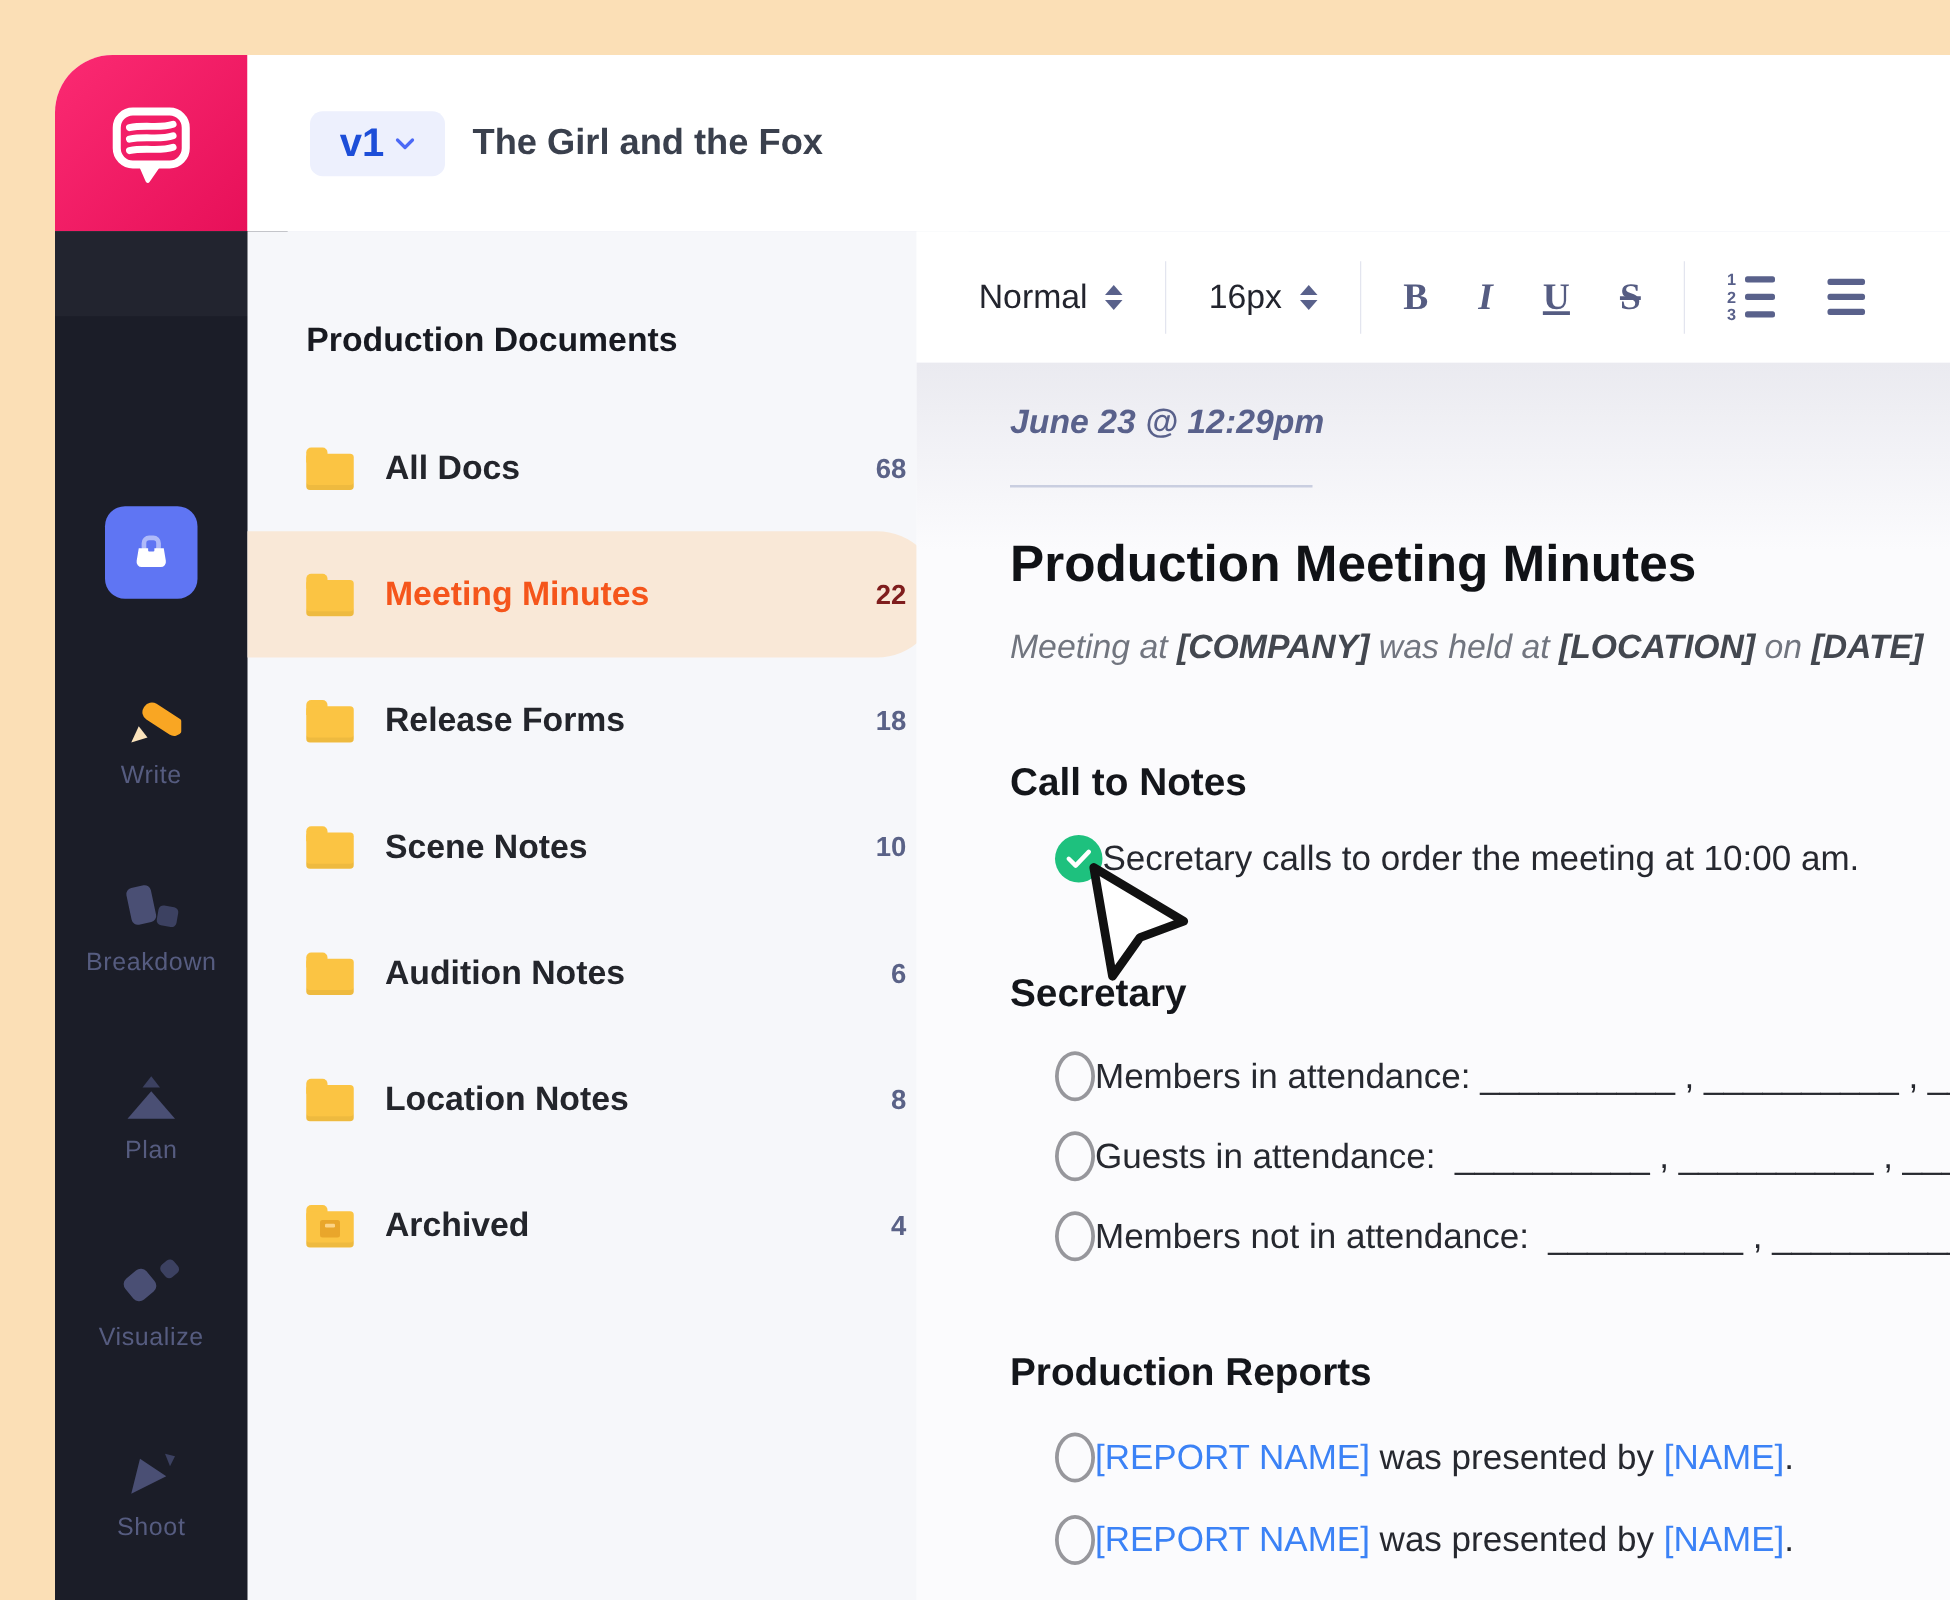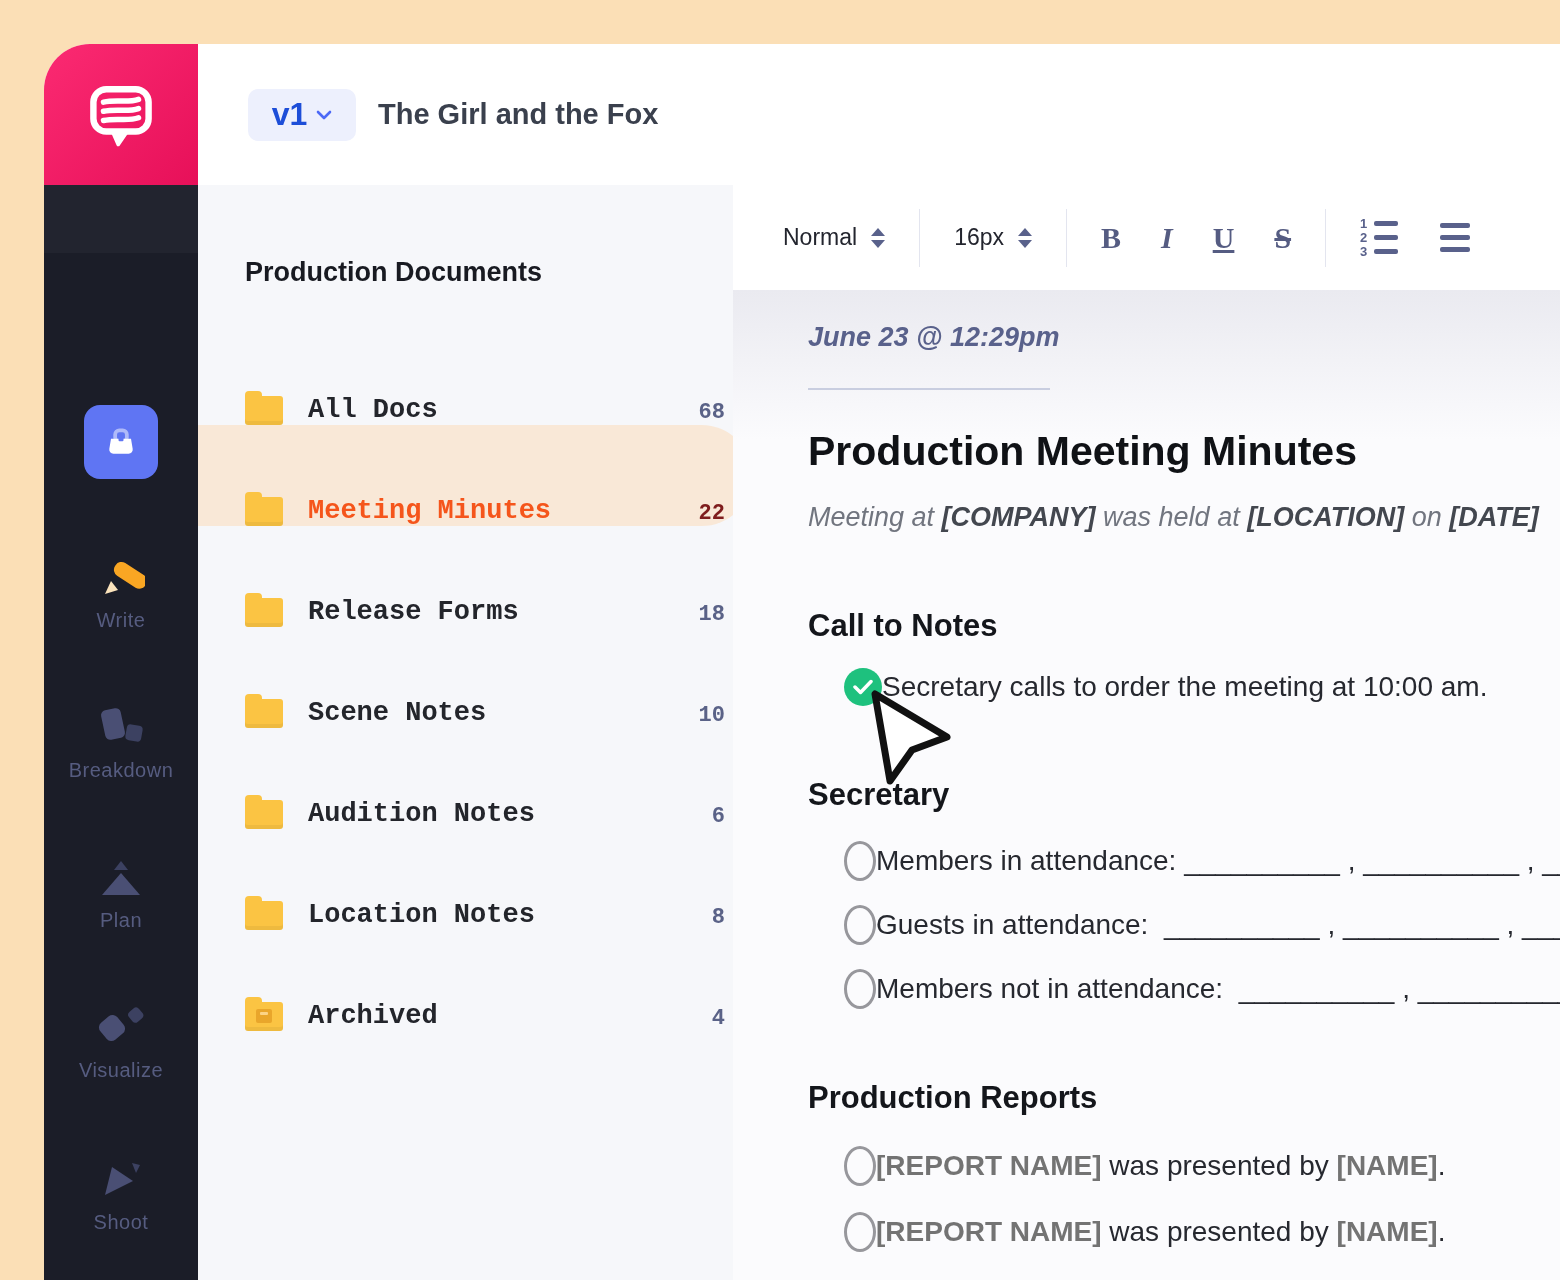--- a/index.html
+++ b/index.html
@@ -34,39 +34,39 @@
   .nav-visualize{top:818px}.nav-shoot{top:970px}
 
   
   .panel{position:absolute;left:154px;top:141px;width:535px;height:1095px;background:#F6F7FA;padding-left:42px;}
   .ptitle{position:absolute;left:47px;top:72px;font-size:27px;font-weight:800;color:#181A21;}
   .rows{position:absolute;left:0;top:139px;width:100%;}
   .frow{position:relative;height:101px;cursor:pointer;}
   .frow .pill{display:none;}
   .frow.selected .pill{display:block;position:absolute;left:0;top:0;bottom:0;right:23px;
         background:#F9E8D7;border-radius:0 51px 51px 0;}
-  .frow .inner{position:absolute;inset:0;display:flex;align-items:flex-end;font-family:Liberation Mono, monospace;}
+  .frow .inner{position:absolute;inset:0;display:flex;align-items:center;}
   .frow .flabel{margin-left:110px;font-size:27px;font-weight:600;color:#23252B;position:relative;}
   .frow.selected .flabel{color:#F5551B;font-weight:700;}
   .frow .fcount{position:absolute;right:50px;font-size:22px;font-weight:700;color:#5A6287;}
   .frow.selected .fcount{color:#7f1d1d;}
   .folder{position:absolute;left:47px;width:38px;height:34px;}
   .folder .tab{position:absolute;left:0;top:0;width:17px;height:12px;background:#FBC443;border-radius:4px 4px 0 0;}
   .folder .body{position:absolute;left:0;top:5px;right:0;bottom:0;background:#FBC443;border-radius:3px;
         box-shadow:inset 0 -4px 0 rgba(0,0,0,.05);}
   .folder .box{position:absolute;left:11px;top:12px;width:16px;height:14px;background:#E9A62B;
         border-radius:2px;z-index:2;}
   .folder .box::before{content:"";position:absolute;left:4px;top:3px;width:8px;height:3px;
         background:#FCD487;border-radius:1px;}
 
   
   .main{position:absolute;left:689px;top:141px;width:827px;height:1095px;overflow:hidden;}
   .toolbar{position:absolute;left:0;top:0;width:100%;height:105px;background:#fff;
            display:flex;align-items:center;padding-left:50px;box-sizing:border-box;}
-  .tgroup{display:flex;align-items:center;gap:14px;color:#23252E;font-size:23px;cursor:pointer;}
+  .tgroup{display:flex;align-items:center;gap:14px;color:#23252E;font-size:27px;cursor:pointer;}
   .updown{display:flex;flex-direction:column;gap:4px;}
   .updown i{display:block;width:0;height:0;border-left:7px solid transparent;border-right:7px solid transparent;}
   .updown .up{border-bottom:8px solid #59618B;}
   .updown .dn{border-top:8px solid #59618B;}
   .tdiv{width:1px;height:58px;background:#E3E5EF;margin:0 34px;}
   .fmt{display:flex;gap:40px;align-items:center;}
   .fbtn{font-size:30px;font-weight:700;color:#555C82;cursor:pointer;font-family:"Liberation Serif", serif;}
   .fbtn.i{font-style:italic;}
   .fbtn.u{text-decoration:underline;}
   .fbtn.s{text-decoration:line-through;}
@@ -82,21 +82,21 @@
       background:linear-gradient(180deg,#EAEAF0 0%,rgba(251,251,253,0) 100%);pointer-events:none;}
   .doc{position:absolute;left:75px;top:0;width:1000px;}
   .ddate{position:absolute;top:32px;font-size:27px;font-style:italic;font-weight:700;color:#59618B;}
   .dline{position:absolute;top:98px;width:242px;height:2px;background:#C9CEE0;}
   .dtitle{position:absolute;top:138px;font-size:41px;font-weight:800;color:#101216;white-space:nowrap;}
   .dsub{position:absolute;top:212px;font-size:27px;font-style:italic;color:#71757F;white-space:nowrap;}
   .dsub b{color:#43474F;font-weight:800;}
   .shead{position:absolute;font-size:31px;font-weight:800;color:#14161B;white-space:nowrap;}
   .crow{position:absolute;display:flex;align-items:center;white-space:nowrap;}
   .ctext{font-size:28px;color:#26282F;white-space:pre;}
-  .ctext b{font-weight:700;color:#737373;margin-top:16px;}
+  .ctext b{font-weight:400;color:#3b82f6;margin-top:16px;}
   .circ{width:32px;height:40px;border:3px solid #97979C;border-radius:50%;background:transparent;
         box-sizing:border-box;flex:0 0 auto;cursor:pointer;}
   .gcheck{width:38px;height:38px;border-radius:50%;background:#1EC17E;display:flex;align-items:center;
         justify-content:center;flex:0 0 auto;cursor:pointer;}
   .cursor{position:absolute;left:135px;top:398px;width:100px;height:110px;pointer-events:none;}
 </style>
 </head>
 <body>
 
 <div class="stage">

